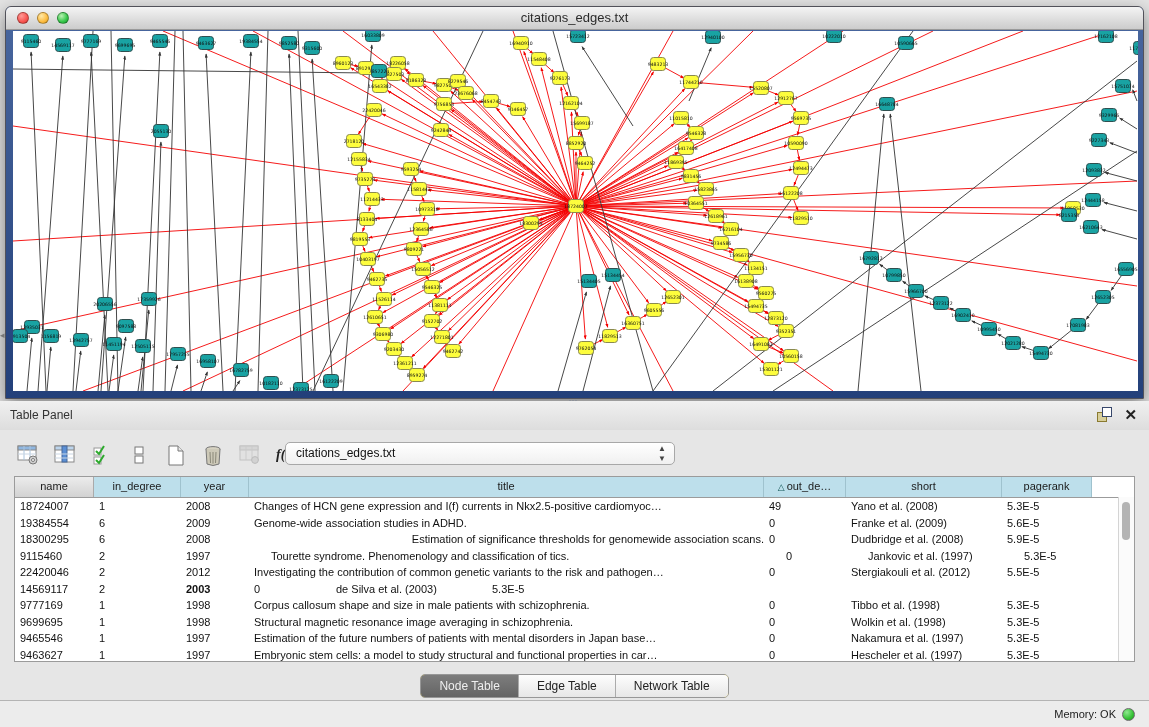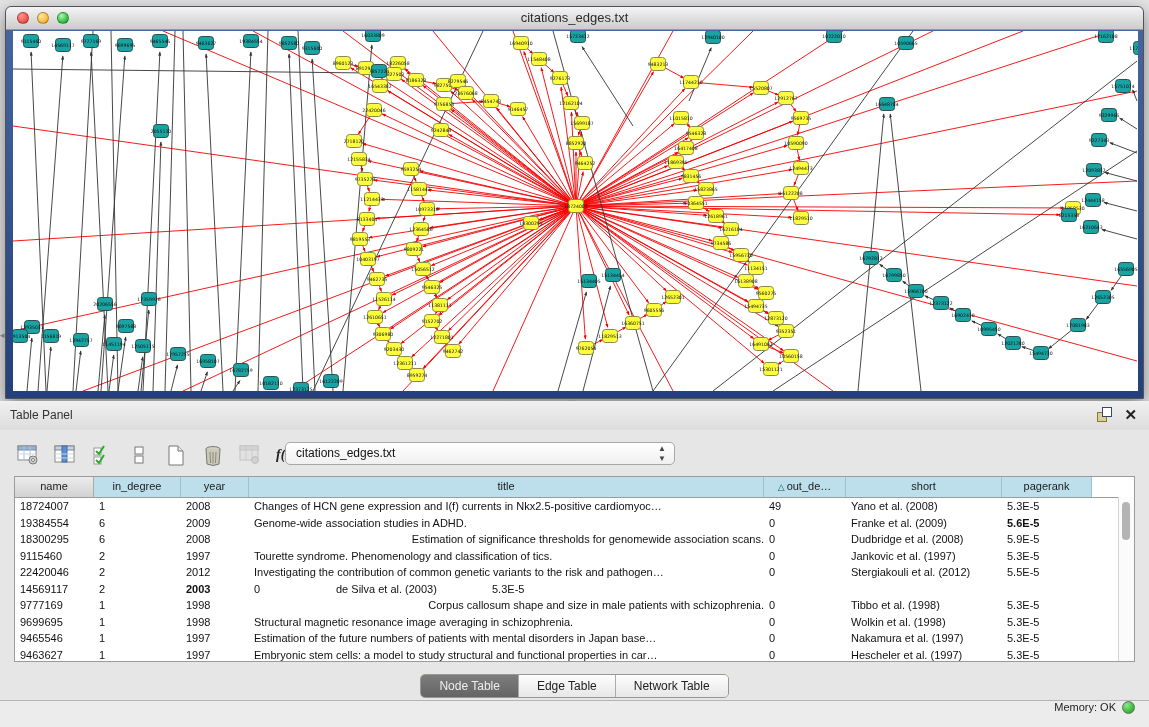--- a/index.html
+++ b/index.html
@@ -48,21 +48,21 @@
   .vthumb{position:absolute;left:3px;top:5px;width:8px;height:38px;background:#b4b4b4;border-radius:5px}
   
   .tabs-bar{position:absolute;left:0;top:244px;width:1149px;height:26px;display:flex;justify-content:center}
   .seg{display:flex;height:22px;border:1px solid #979797;border-radius:5px;overflow:hidden;background:#fde047}
   .seg button{border:none;margin:0;font-family:inherit;font-size:12px;padding:0 18px;height:22px;
     background:linear-gradient(#fdfdfd,#e7e7e7);color:#222;border-left:1px solid #ababab}
   .seg button:first-child{border-left:none}
   .seg button.sel{background:linear-gradient(#7d7d7d,#646464);color:#efefef}
   
   .status-bar{position:absolute;left:0;top:700px;width:1149px;height:27px;background:#ececec;border-top:1px solid #b4b4b4;box-sizing:border-box}
-  .status-right{position:absolute;right:14px;top:0;height:26px;display:flex;align-items:flex-start;gap:6px;font-size:11px;color:#222}
+  .status-right{position:absolute;right:14px;top:0;height:26px;display:flex;align-items:center;gap:6px;font-size:11px;color:#222}
   .mem-dot{width:13px;height:13px;border-radius:50%;background:radial-gradient(circle at 35% 30%,#8fe88f,#35c135 60%,#219421);border:1px solid #6a6a6a;box-sizing:border-box}
   
   .mini{display:block}
 </style>
 </head>
 <body>
 
 <div class="net-window">
   <div class="titlebar">
     <div class="traffic">
@@ -704,36 +704,36 @@
           <div class="td" style="width: 156px;">Yano et al. (2008)</div>
           <div class="td" style="width: 90px;">5.3E-5</div>
         </div>
         <div class="tr">
           <div class="td" style="width: 79px;">19384554</div>
           <div class="td" style="width: 87px;">6</div>
           <div class="td" style="width: 68px;">2009</div>
           <div class="td" style="width: 515px;">Genome-wide association studies in ADHD.</div>
           <div class="td" style="width: 82px;">0</div>
           <div class="td" style="width: 156px;">Franke et al. (2009)</div>
-          <div class="td" style="width: 90px; font-weight: bold;">5.6E-5</div>
+          <div class="td" style="width: 90px;">5.6E-5</div>
         </div>
         <div class="tr">
           <div class="td" style="width: 79px;">18300295</div>
           <div class="td" style="width: 87px;">6</div>
           <div class="td" style="width: 68px;">2008</div>
           <div class="td" style="width: 515px; text-align: right;">Estimation of significance thresholds for genomewide association scans.</div>
           <div class="td" style="width: 82px;">0</div>
           <div class="td" style="width: 156px;">Dudbridge et al. (2008)</div>
           <div class="td" style="width: 90px;">5.9E-5</div>
         </div>
         <div class="tr">
           <div class="td" style="width: 79px;">9115460</div>
           <div class="td" style="width: 87px;">2</div>
           <div class="td" style="width: 68px;">1997</div>
-          <div class="td" style="width: 515px;">Tourette syndrome. Phenomenology and classification of tics.</div>
+          <div class="td" style="width: 515px; margin-left: 17px;">Tourette syndrome. Phenomenology and classification of tics.</div>
           <div class="td" style="width: 82px;">0</div>
           <div class="td" style="width: 156px;">Jankovic et al. (1997)</div>
           <div class="td" style="width: 90px;">5.3E-5</div>
         </div>
         <div class="tr">
           <div class="td" style="width: 79px;">22420046</div>
           <div class="td" style="width: 87px;">2</div>
           <div class="td" style="width: 68px;">2012</div>
           <div class="td" style="width: 515px;">Investigating the contribution of common genetic variants to the risk and pathogen…</div>
           <div class="td" style="width: 82px;">0</div>
@@ -745,21 +745,21 @@
           <div class="td" style="width: 87px;">2</div>
           <div class="td" style="width: 68px; font-weight: bold;">2003</div>
           <div class="td" style="width: 82px;">0</div>
           <div class="td" style="width: 156px;">de Silva et al. (2003)</div>
           <div class="td" style="width: 90px;">5.3E-5</div>
         </div>
         <div class="tr">
           <div class="td" style="width: 79px;">9777169</div>
           <div class="td" style="width: 87px;">1</div>
           <div class="td" style="width: 68px;">1998</div>
-          <div class="td" style="width: 515px; text-align: right;">Corpus callosum shape and size in male patients with schizophrenia.</div>
+          <div class="td" style="width: 515px;">Corpus callosum shape and size in male patients with schizophrenia.</div>
           <div class="td" style="width: 82px;">0</div>
           <div class="td" style="width: 156px;">Tibbo et al. (1998)</div>
           <div class="td" style="width: 90px;">5.3E-5</div>
         </div>
         <div class="tr">
           <div class="td" style="width: 79px;">9699695</div>
           <div class="td" style="width: 87px;">1</div>
           <div class="td" style="width: 68px;">1998</div>
           <div class="td" style="width: 515px;">Structural magnetic resonance image averaging in schizophrenia.</div>
           <div class="td" style="width: 82px;">0</div>

